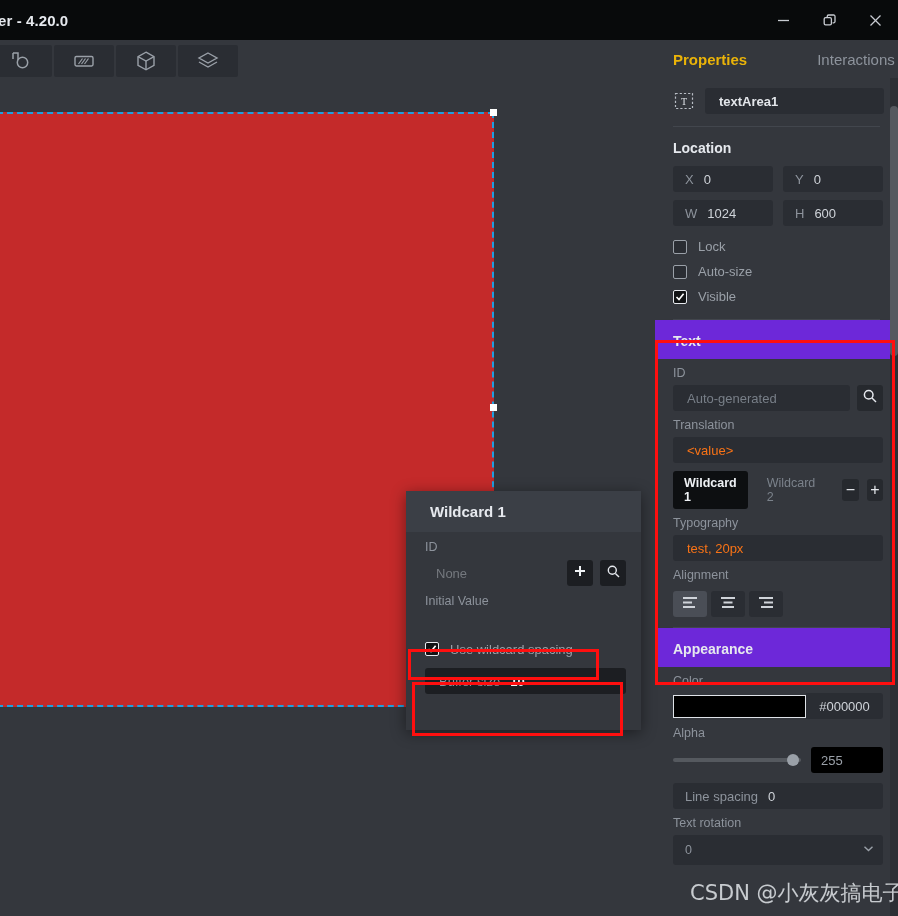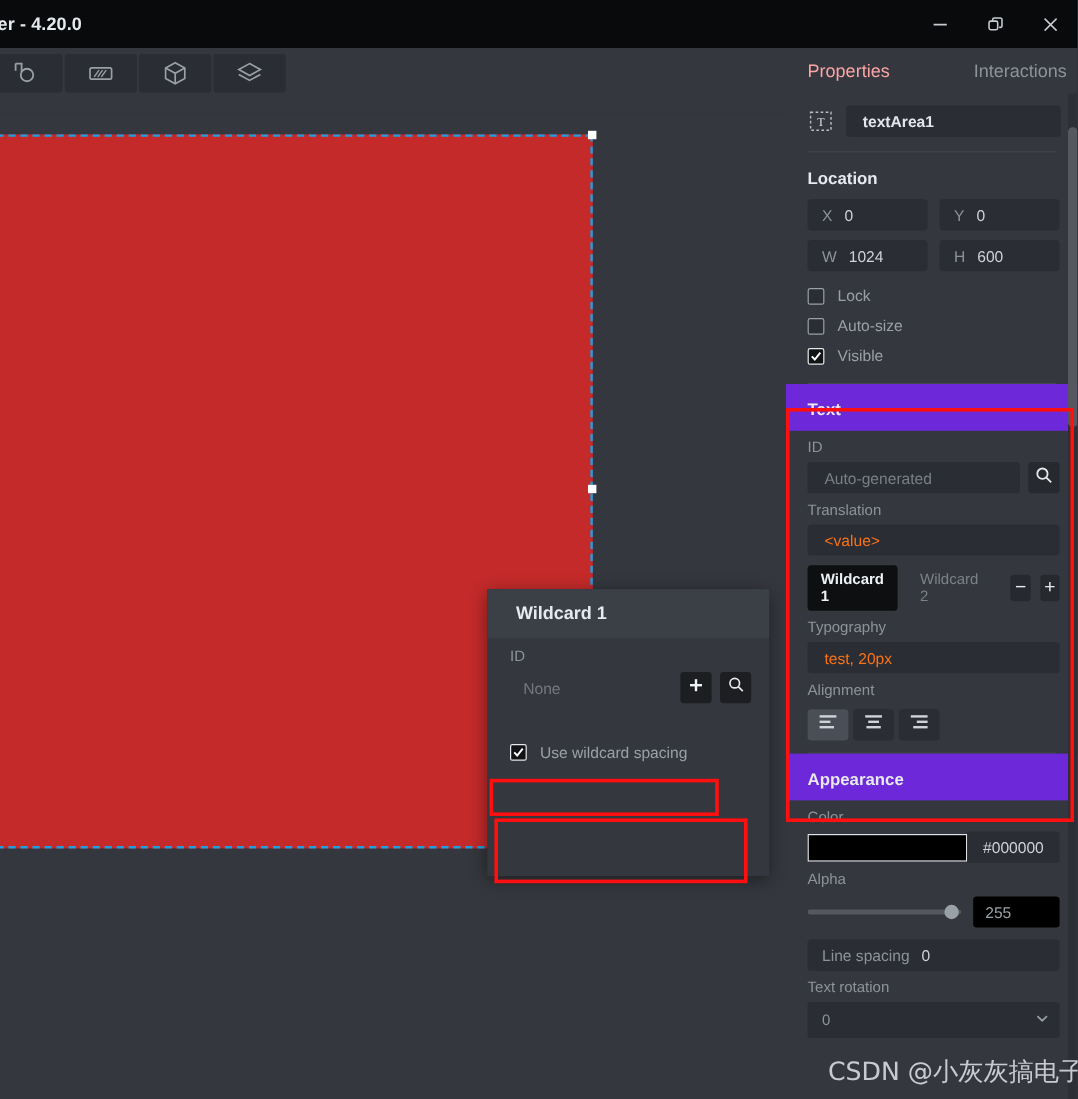--- a/index.html
+++ b/index.html
@@ -67,21 +67,21 @@
   
   .props-panel {
     position: absolute; left: 655px; top: 40px; width: 243px; height: 876px;
     background: #34373d;
   }
   .props-tabs {
     height: 38px; display: flex; align-items: center; gap: 26px;
     padding-left: 18px; background: #34373d;
   }
   .tab { font-size: 15px; cursor: pointer; }
-  .tab.active { color: #fca5a5; font-weight: normal; }
+  .tab.active { color: #eab308; font-weight: bold; }
   .tab.inactive { color: #8d939c; margin-left: 44px; }
 
   .panel-scroll {
     position: relative; height: 838px; overflow: hidden;
   }
 
   .id-row {
     display: flex; align-items: center; gap: 10px;
     padding: 10px 14px 12px 18px;
   }
@@ -522,30 +522,35 @@
         </div>
         <div class="icon-btn" style="background:#1c1e22;">
           <span>
             <svg width="15" height="15" viewBox="0 0 15 15" fill="none" stroke="#e6e9ee" stroke-width="1.4">
               <circle cx="6.3" cy="6.3" r="4"></circle>
                 <line x1="9.4" y1="9.4" x2="13" y2="13"></line>
             </svg>
           </span>
         </div>
       </div>
+      <div class="wc-lbl">Initial Value</div>
 
       <div class="wc-chk-row">
         <span class="chk checked">
           <svg width="10" height="10" viewBox="0 0 10 10">
               <path d="M1.5 5 L4 7.6 L8.6 1.8" fill="none" stroke="#ffffff" stroke-width="1.6"></path>
             </svg>
         </span>
         <span class="chk-label">Use wildcard spacing</span>
       </div>
 
+      <div class="wc-buf">
+        <span class="num-label">Buffer size</span>
+        <span style="color:#eef1f4;font-weight:bold;">10</span>
+      </div>
     </div>
   </div>
 
   <div class="annot a-text"></div>
   <div class="annot a-buffer-chk"></div>
   <div class="annot a-buffer-size"></div>
 
   <div class="watermark">CSDN @小灰灰搞电子</div>
 
 </div>

